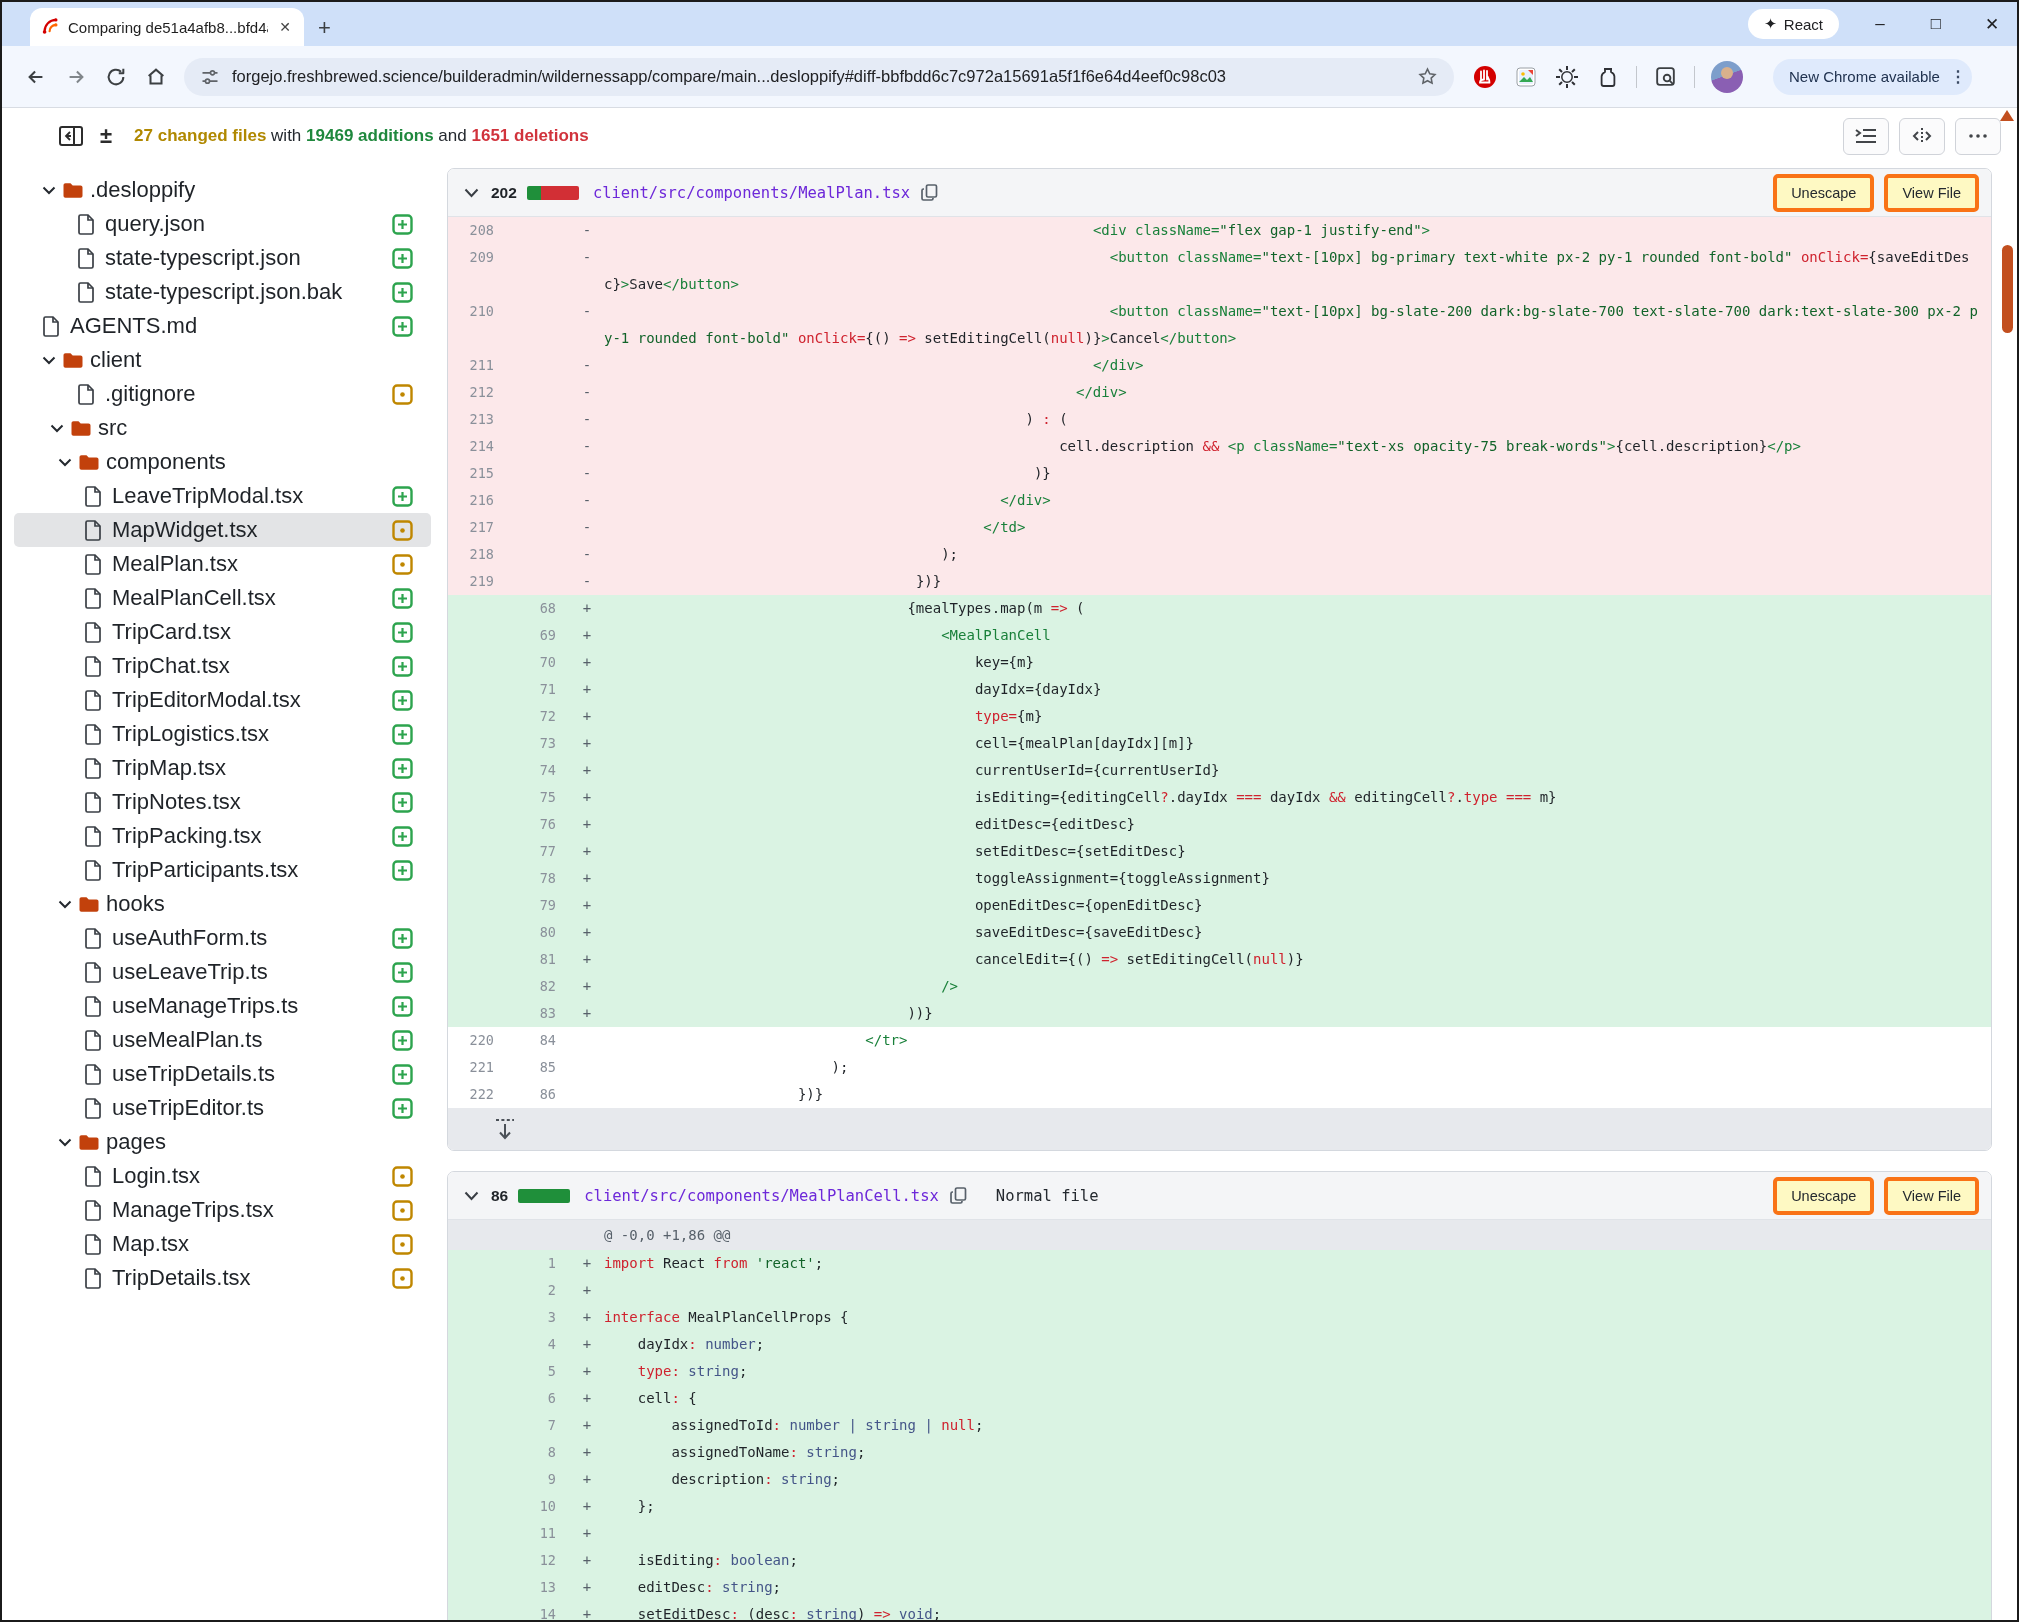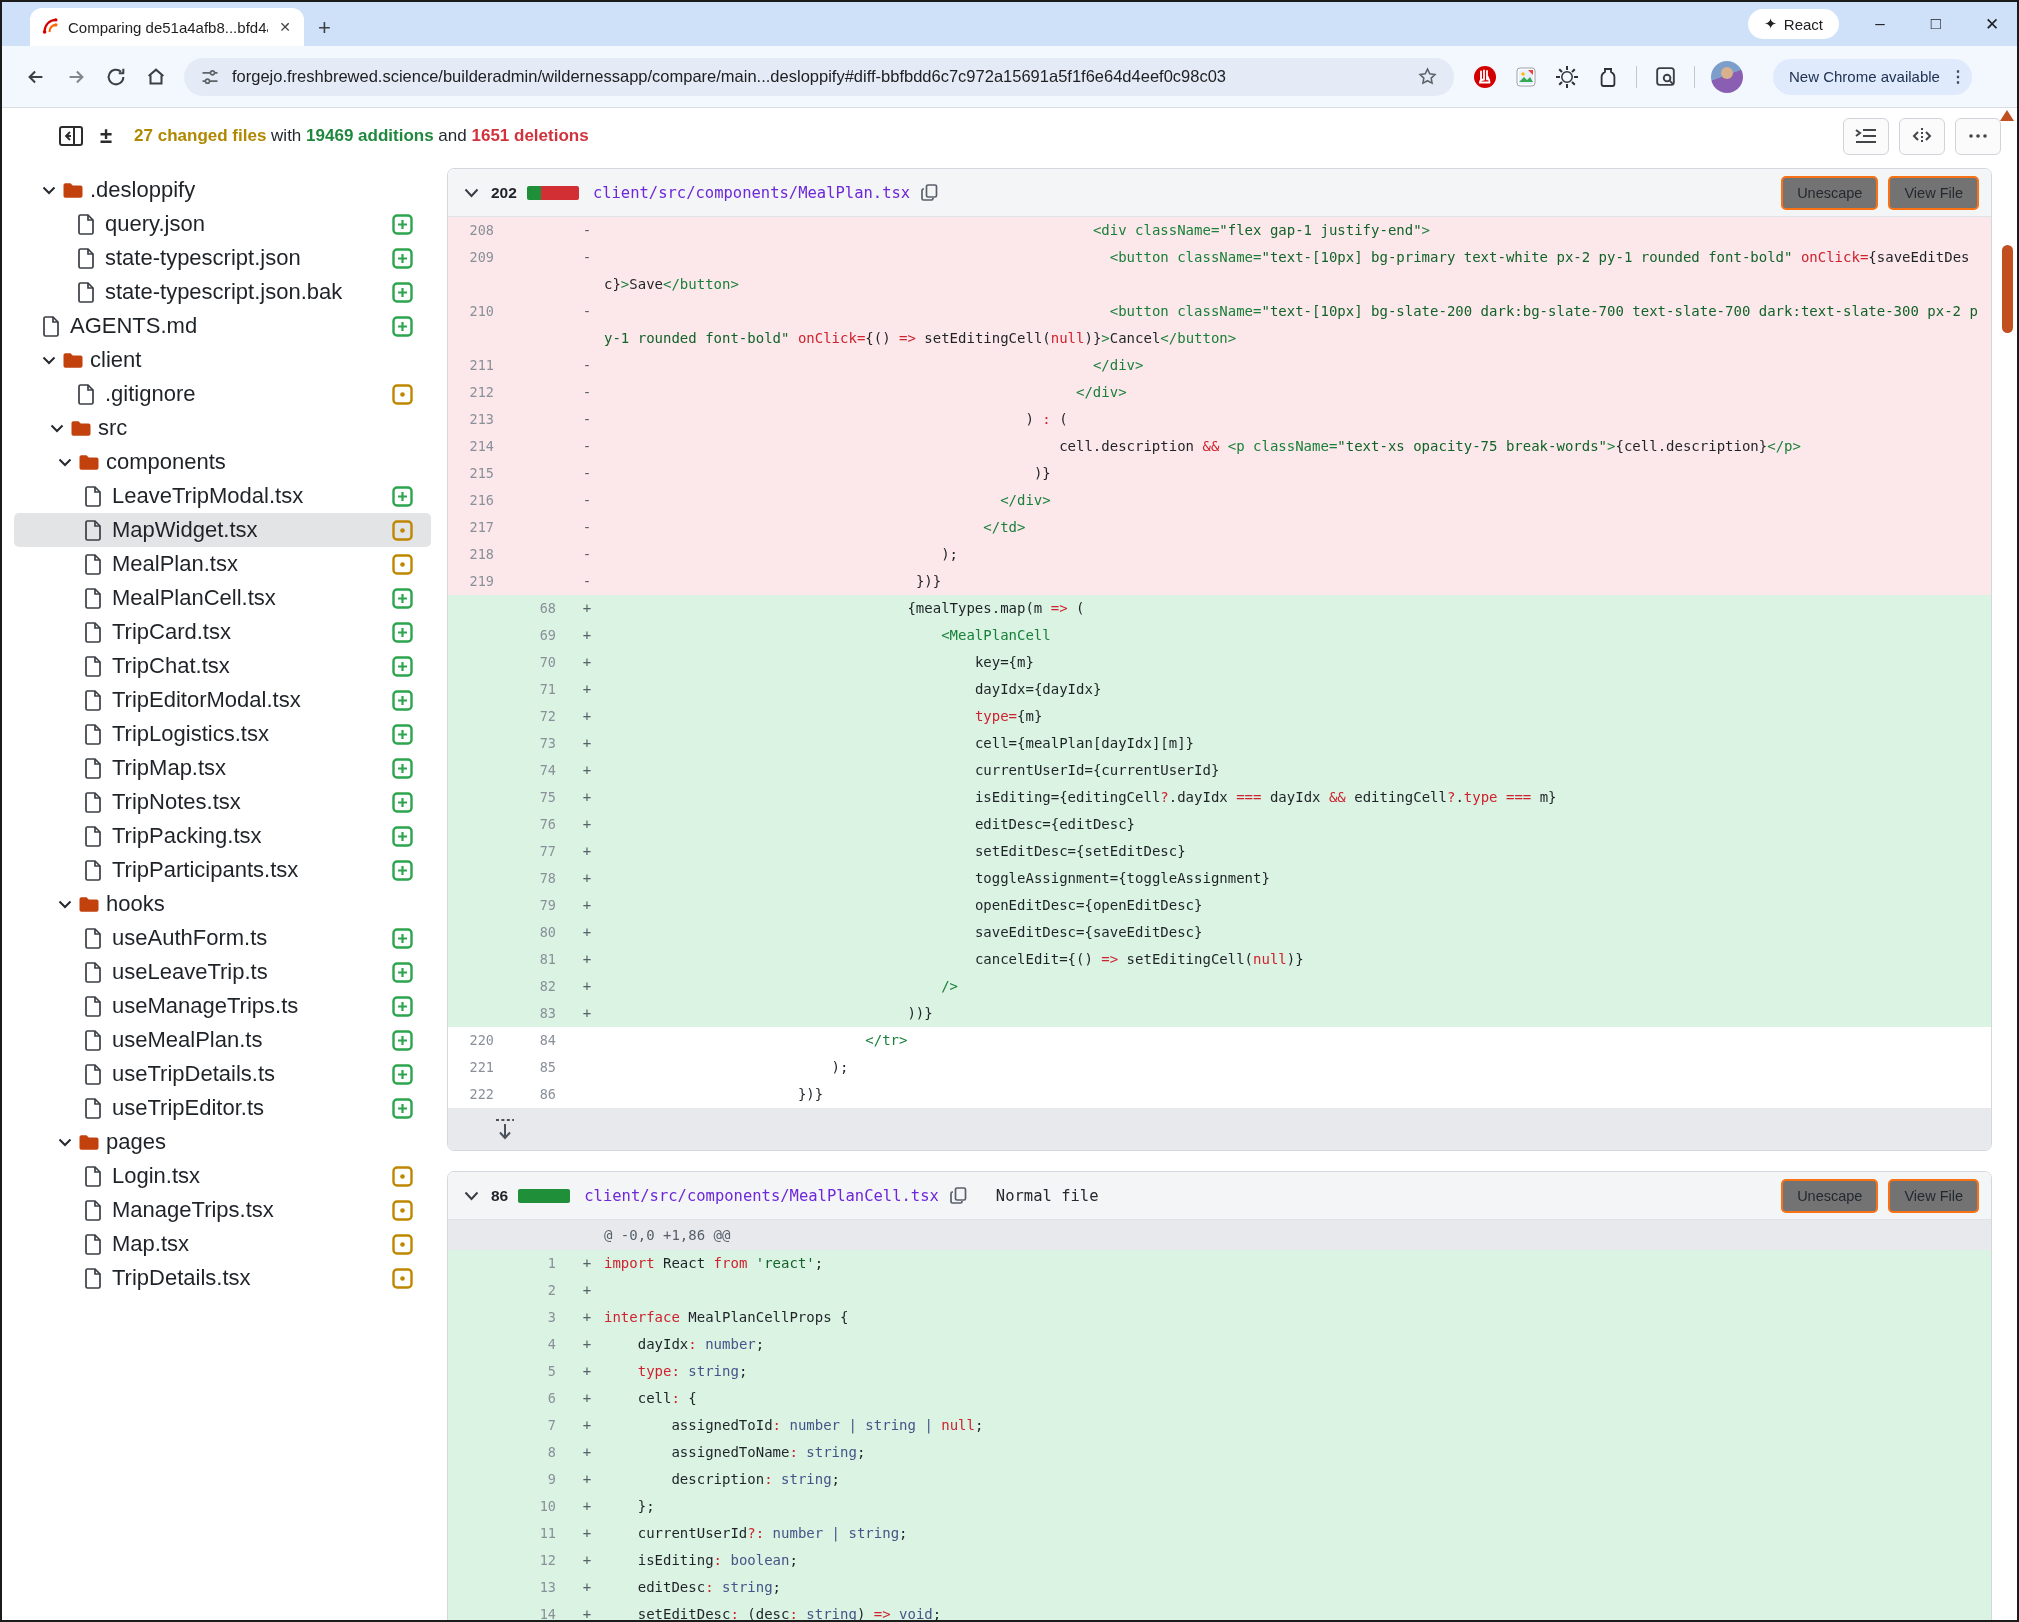--- a/index.html
+++ b/index.html
@@ -54,21 +54,21 @@
   .filebox-header { height:48px; background:#f4f5f7; border-bottom:1px solid #e0e3e8; display:flex; align-items:center; padding:0 12px; }
   .fh-chev { color:#3a3f45; display:flex; margin:0 4px; }
   .fh-count { font-weight:700; font-size:15.5px; color:#1f2328; margin:0 10px 0 8px; }
   .fh-bar { display:flex; width:52px; height:14px; border-radius:2px; overflow:hidden; margin-right:14px; }
   .fh-bar .seg-g { background:#1f8f3a; height:100%; }
   .fh-bar .seg-r { background:#d22f35; height:100%; }
   .fh-path { font-family:"DejaVu Sans Mono", monospace; font-size:15.5px; color:#6d28d9; }
   .fh-copy { margin-left:10px; color:#57606a; display:flex; }
   .fh-note { margin-left:28px; font-size:15.5px; color:#24292f; font-family:"DejaVu Sans Mono", monospace; }
   .fh-buttons { margin-left:auto; display:flex; gap:10px; }
-  .fh-btn { border:2px solid #f97316; background:#737373; border-radius:5px; padding:7px 14px; font-size:14.5px; color:#24292f; }
+  .fh-btn { border:4px solid #f97316; background:#fef9c3; border-radius:5px; padding:7px 14px; font-size:14.5px; color:#24292f; }
 
   .diff-table { width:100%; }
   .drow { display:flex; align-items:flex-start; min-height:27px; }
   .drow.del { background:#fce8ea; }
   .drow.add { background:#daf3e3; }
   .drow.ctx { background:#fff; }
   .drow.hunk { background:#e7e9ed; min-height:30px; align-items:center; }
   .drow.exp { background:#e7e9ed; min-height:42px; align-items:center; }
   .ln { font-family:"DejaVu Sans Mono", monospace; font-size:13.5px; line-height:27px; color:#8a909a; text-align:right; flex:none; }
   .ln.old { width:60px; padding-right:14px; }
@@ -1041,21 +1041,20 @@
             <div class="drow add">
               <span class="ln old"></span>
               <span class="ln new">10</span>
               <span class="sign">+</span>
               <span class="code">    <span class="p">};</span></span>
             </div>
             <div class="drow add">
               <span class="ln old"></span>
               <span class="ln new">11</span>
               <span class="sign">+</span>
-              <span class="code">    <span class="p">currentUserId</span><span class="r">?:</span><span class="p"> </span><span class="b">number</span><span class="p"> </span><span class="b">|</span><span class="p"> </span><span class="b">string</span><span class="p">;</span></span>
             </div>
             <div class="drow add">
               <span class="ln old"></span>
               <span class="ln new">12</span>
               <span class="sign">+</span>
               <span class="code">    <span class="p">isEditing</span><span class="r">:</span><span class="p"> </span><span class="b">boolean</span><span class="p">;</span></span>
             </div>
             <div class="drow add">
               <span class="ln old"></span>
               <span class="ln new">13</span>

